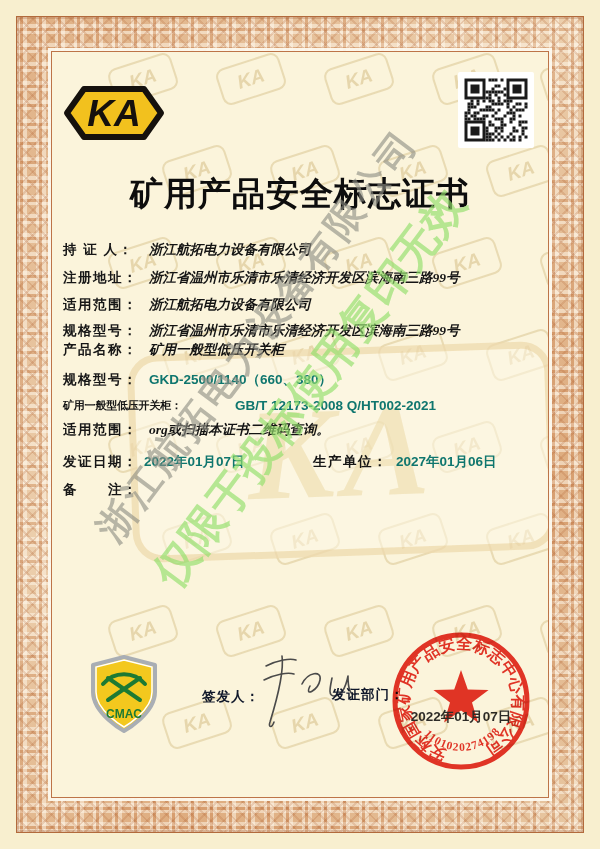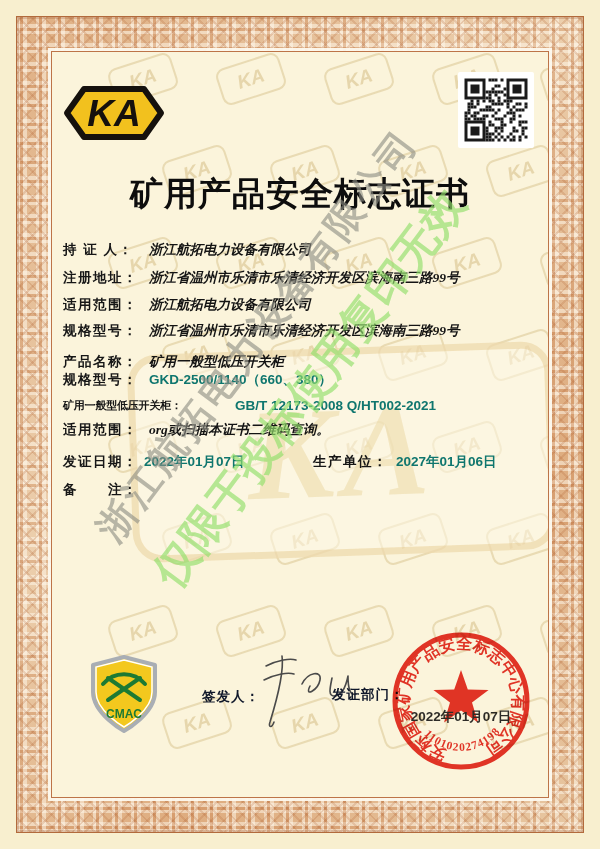--- a/index.html
+++ b/index.html
@@ -271,21 +271,21 @@
       <span class="val">浙江省温州市乐清市乐清经济开发区滨海南三路99号</span>
     </div>
     <div class="row" style="top:244px">
       <span class="lbl">适用范围：</span>
       <span class="val">浙江航拓电力设备有限公司</span>
     </div>
     <div class="row" style="top:270px">
       <span class="lbl">规格型号：</span>
       <span class="val">浙江省温州市乐清市乐清经济开发区滨海南三路99号</span>
     </div>
-    <div class="row" style="top:301px">
+    <div class="row" style="top:289px">
       <span class="lbl">产品名称：</span>
       <span class="val">矿用一般型低压开关柜</span>
     </div>
     <div class="row" style="top:319px">
       <span class="lbl">规格型号：</span>
       <span class="val-sans">GKD-2500/1140（660、380）</span>
     </div>
     <div class="row" style="top:346px">
       <span class="lbl-sm">矿用一般型低压开关柜：</span>
       <span class="val-sans" style="left:172px">GB/T 12173-2008 Q/HT002-2021</span>

